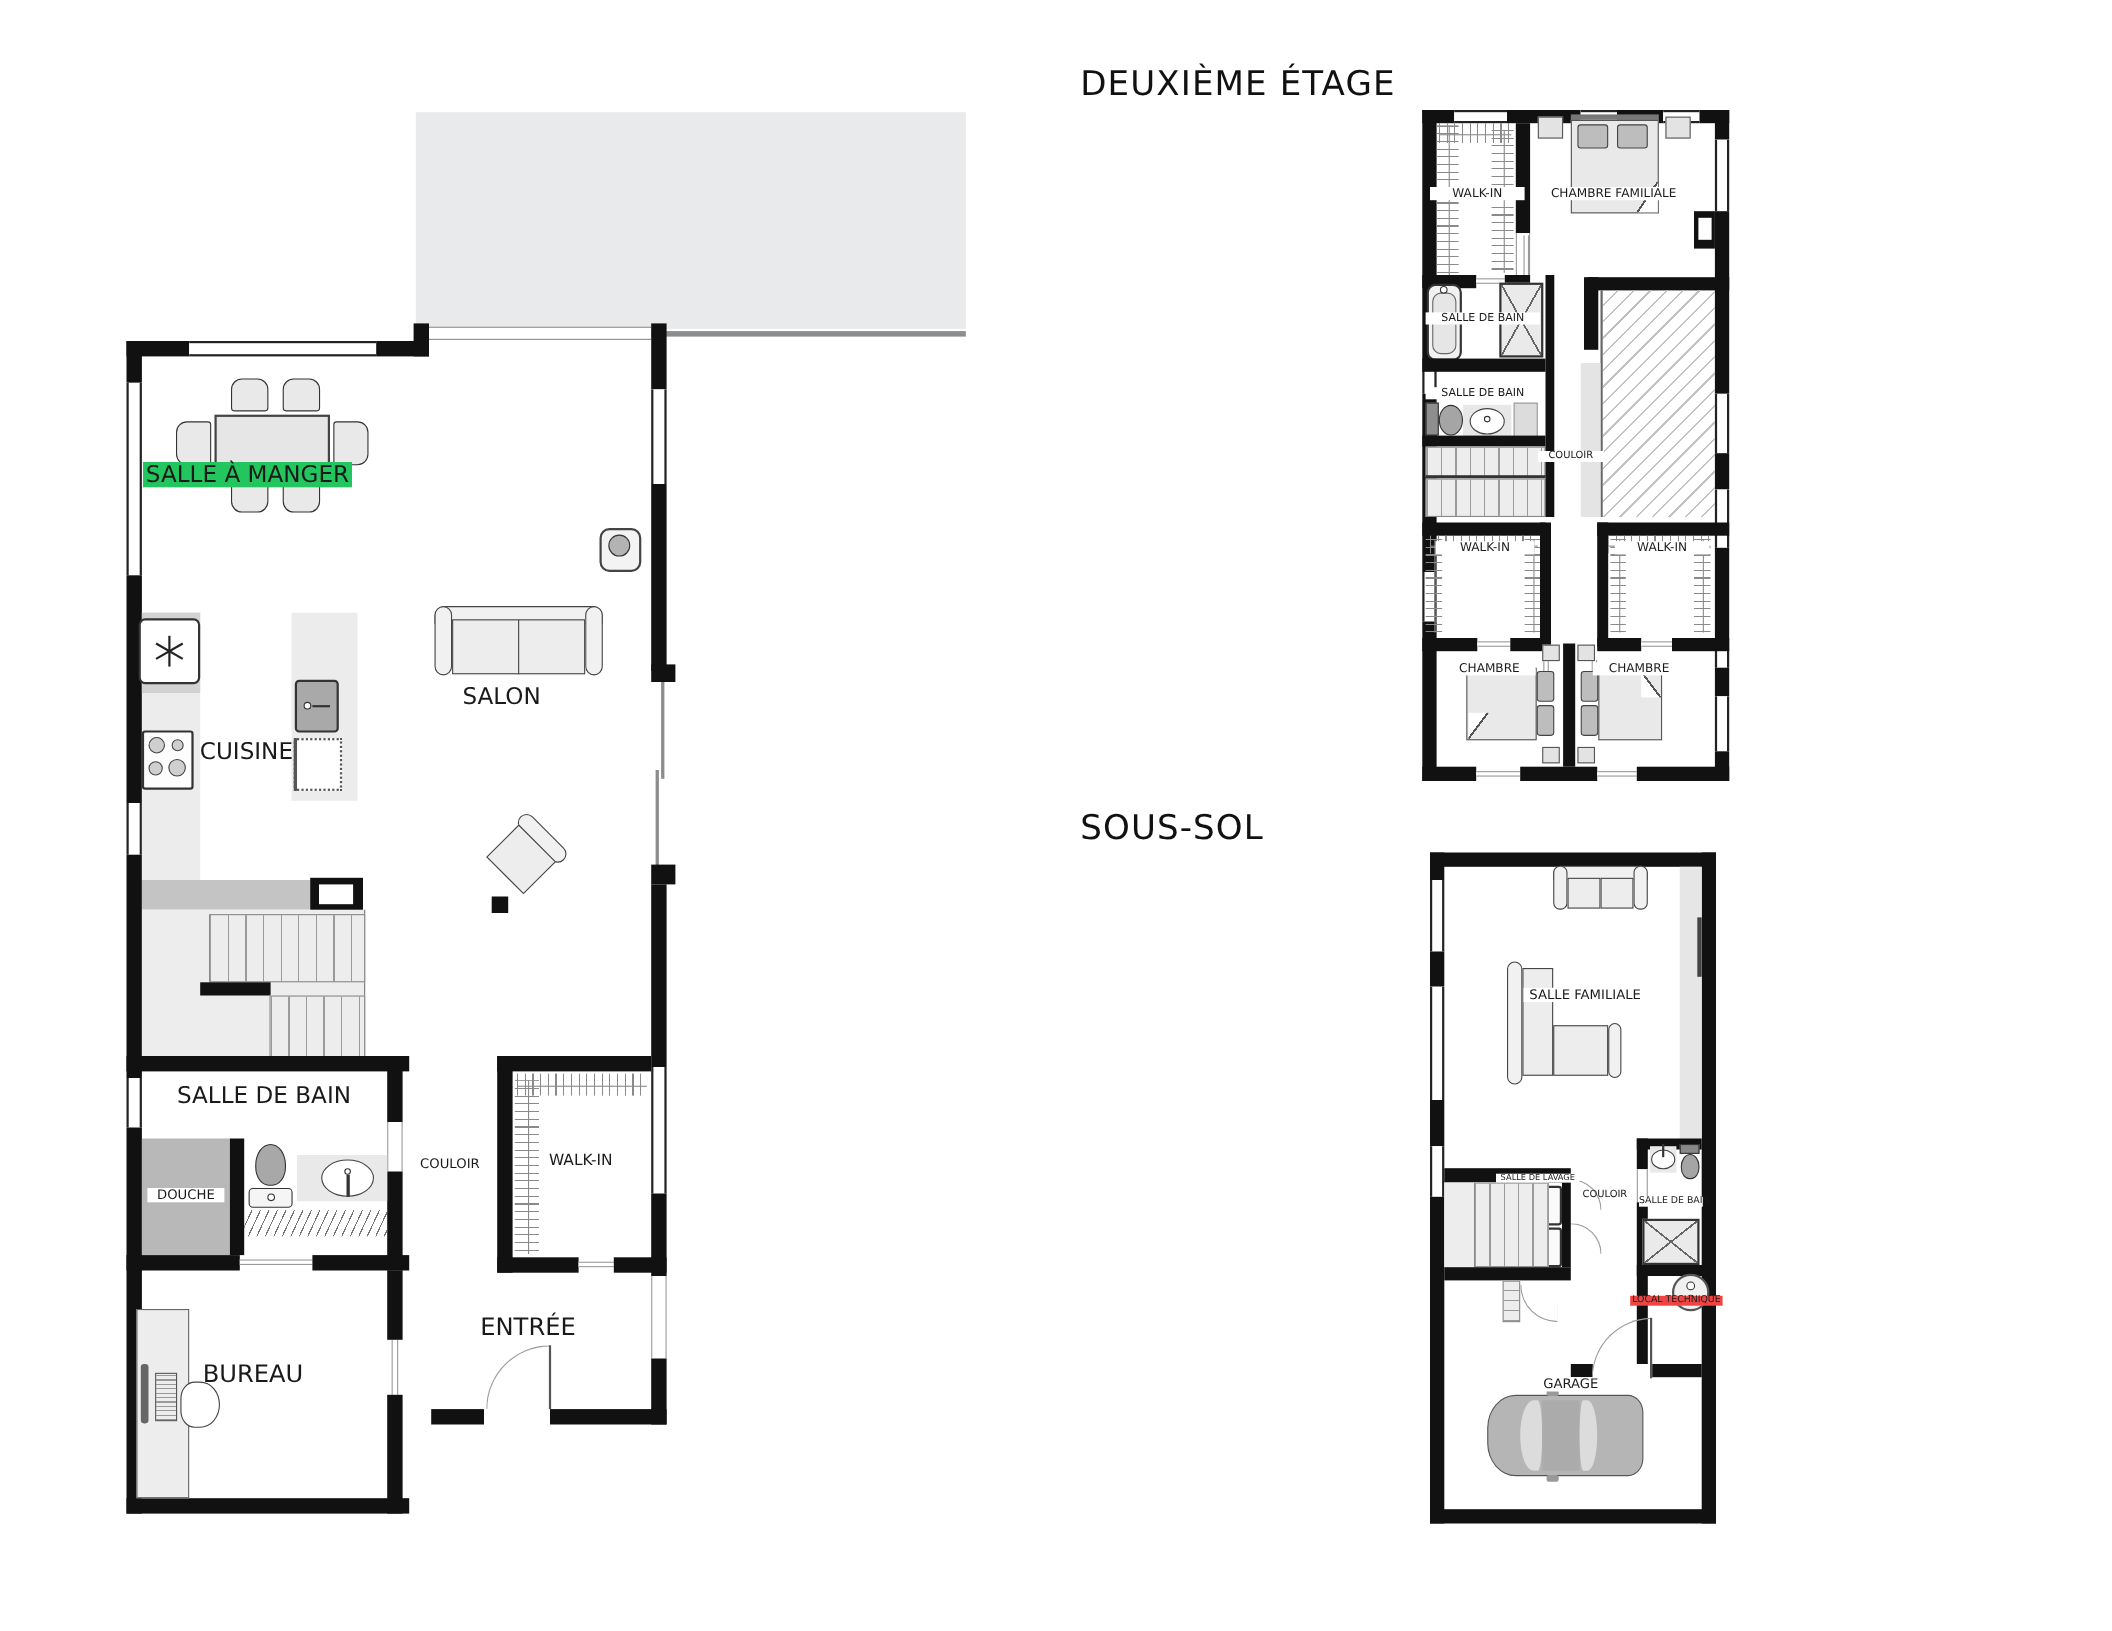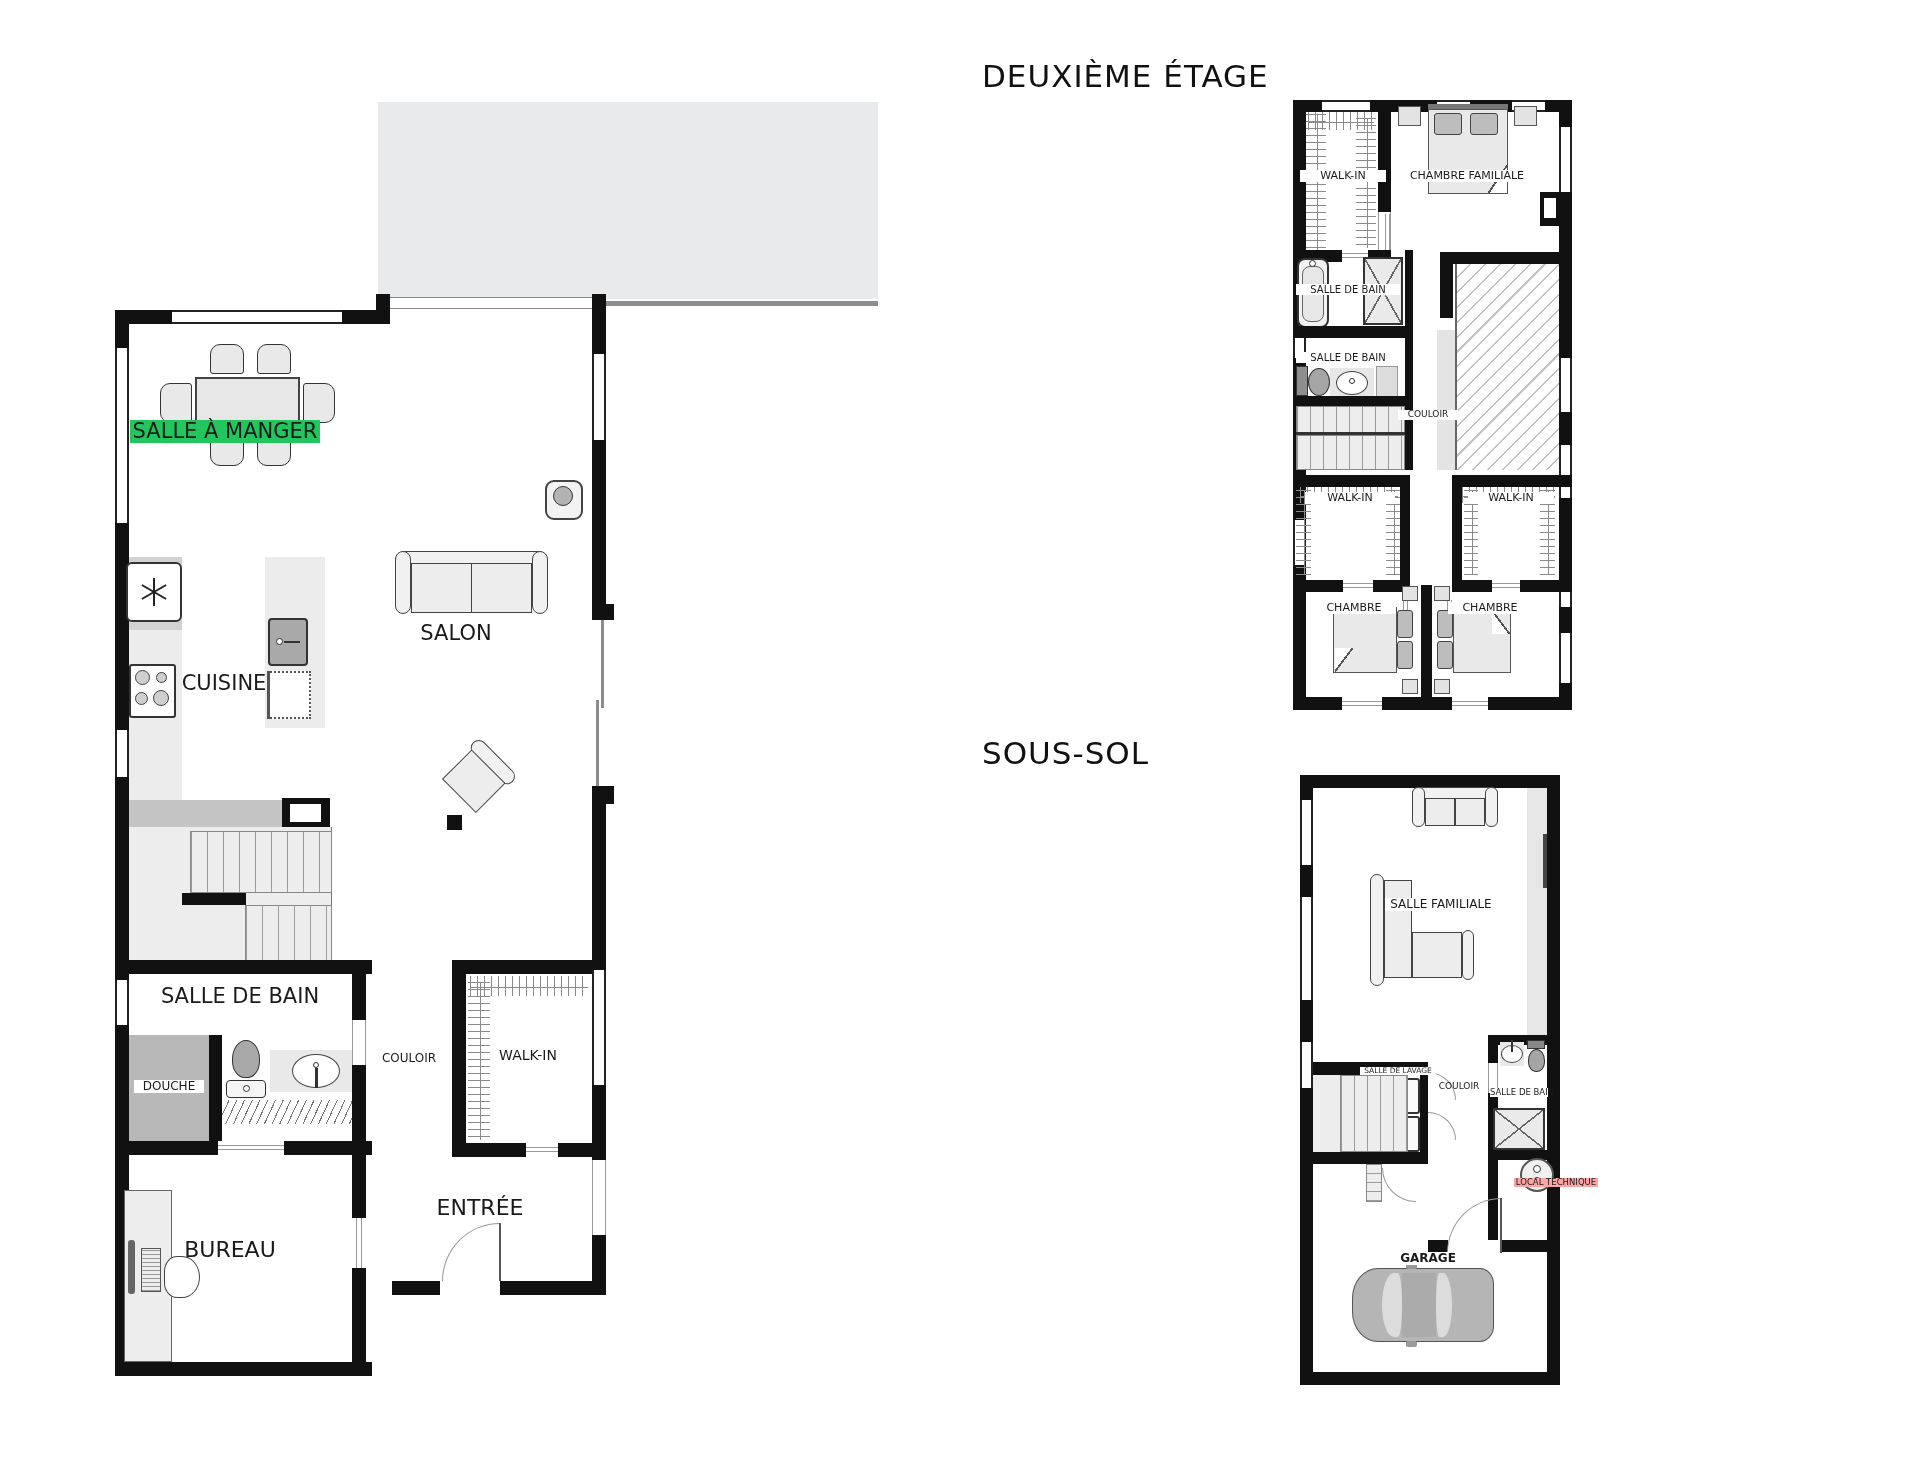--- a/index.html
+++ b/index.html
@@ -343,27 +343,27 @@
   <div class="fill" style="left:1527px;top:1040px;width:18px;height:9px;background:#888;border:1px solid #333;"></div>
   <div class="fill" style="left:1528px;top:1049px;width:17px;height:23px;background:#a5a5a5;border:1.5px solid #333;border-radius:50% 50% 45% 45%;"></div>
   <div class="lbl" style="left:1490px;top:1088px;width:58px;font-size:8.5px;background:#fff;z-index:3;">SALLE DE BAIN</div>
   <div class="shower" style="left:1493px;top:1108px;width:52px;height:42px;"></div>
   <div class="wall" style="left:1488px;top:1150px;width:69px;height:10px;"></div>
 
   <div class="fill" style="left:1520px;top:1158px;width:34px;height:34px;background:#f0f0f0;border:2px solid #555;border-radius:50%;">
     <div class="dot" style="left:11px;top:5px;width:8px;height:8px;"></div>
     <div class="dot" style="left:11px;top:17px;width:8px;height:8px;"></div>
   </div>
-  <div class="lbl" style="left:1514px;top:1178px;width:84px;font-size:8.5px;background:#fca5a5;z-index:3;">LOCAL TECHNIQUE</div>
+  <div class="lbl" style="left:1482px;top:1178px;width:84px;font-size:8.5px;background:#ef4444;z-index:3;">LOCAL TECHNIQUE</div>
   <div class="wall" style="left:1428px;top:1240px;width:20px;height:12px;"></div>
   <div class="wall" style="left:1502px;top:1240px;width:45px;height:12px;"></div>
   <div class="arc-tl" style="left:1447px;top:1198px;width:55px;height:55px;"></div>
   <div class="fill" style="left:1500px;top:1198px;width:2px;height:55px;background:#555;"></div>
 
-  <div class="lbl" style="left:1398px;top:1252px;width:60px;font-size:12px;background:#fff;z-index:3;font-weight:bold;">GARAGE</div>
+  <div class="lbl" style="left:1398px;top:1252px;width:60px;font-size:12px;background:#fff;z-index:3;">GARAGE</div>
   <div class="abs" style="left:1352px;top:1268px;width:142px;height:74px;">
     <div class="abs" style="left:0;top:0;width:142px;height:74px;background:#b5b5b5;border:1.5px solid #555;border-radius:26px 14px 14px 26px / 30px 16px 16px 30px;"></div>
     <div class="abs" style="left:30px;top:5px;width:20px;height:64px;background:#dcdcdc;border-radius:60% 20% 20% 60%/50% 50% 50% 50%;"></div>
     <div class="abs" style="left:50px;top:5px;width:34px;height:64px;background:#ababab;"></div>
     <div class="abs" style="left:84px;top:5px;width:16px;height:64px;background:#dcdcdc;border-radius:20% 55% 55% 20%/50% 50% 50% 50%;"></div>
     <div class="abs" style="left:54px;top:-5px;width:11px;height:6px;background:#999;border-radius:2px;"></div>
     <div class="abs" style="left:54px;top:73px;width:11px;height:6px;background:#999;border-radius:2px;"></div>
   </div>
 
 </div>

